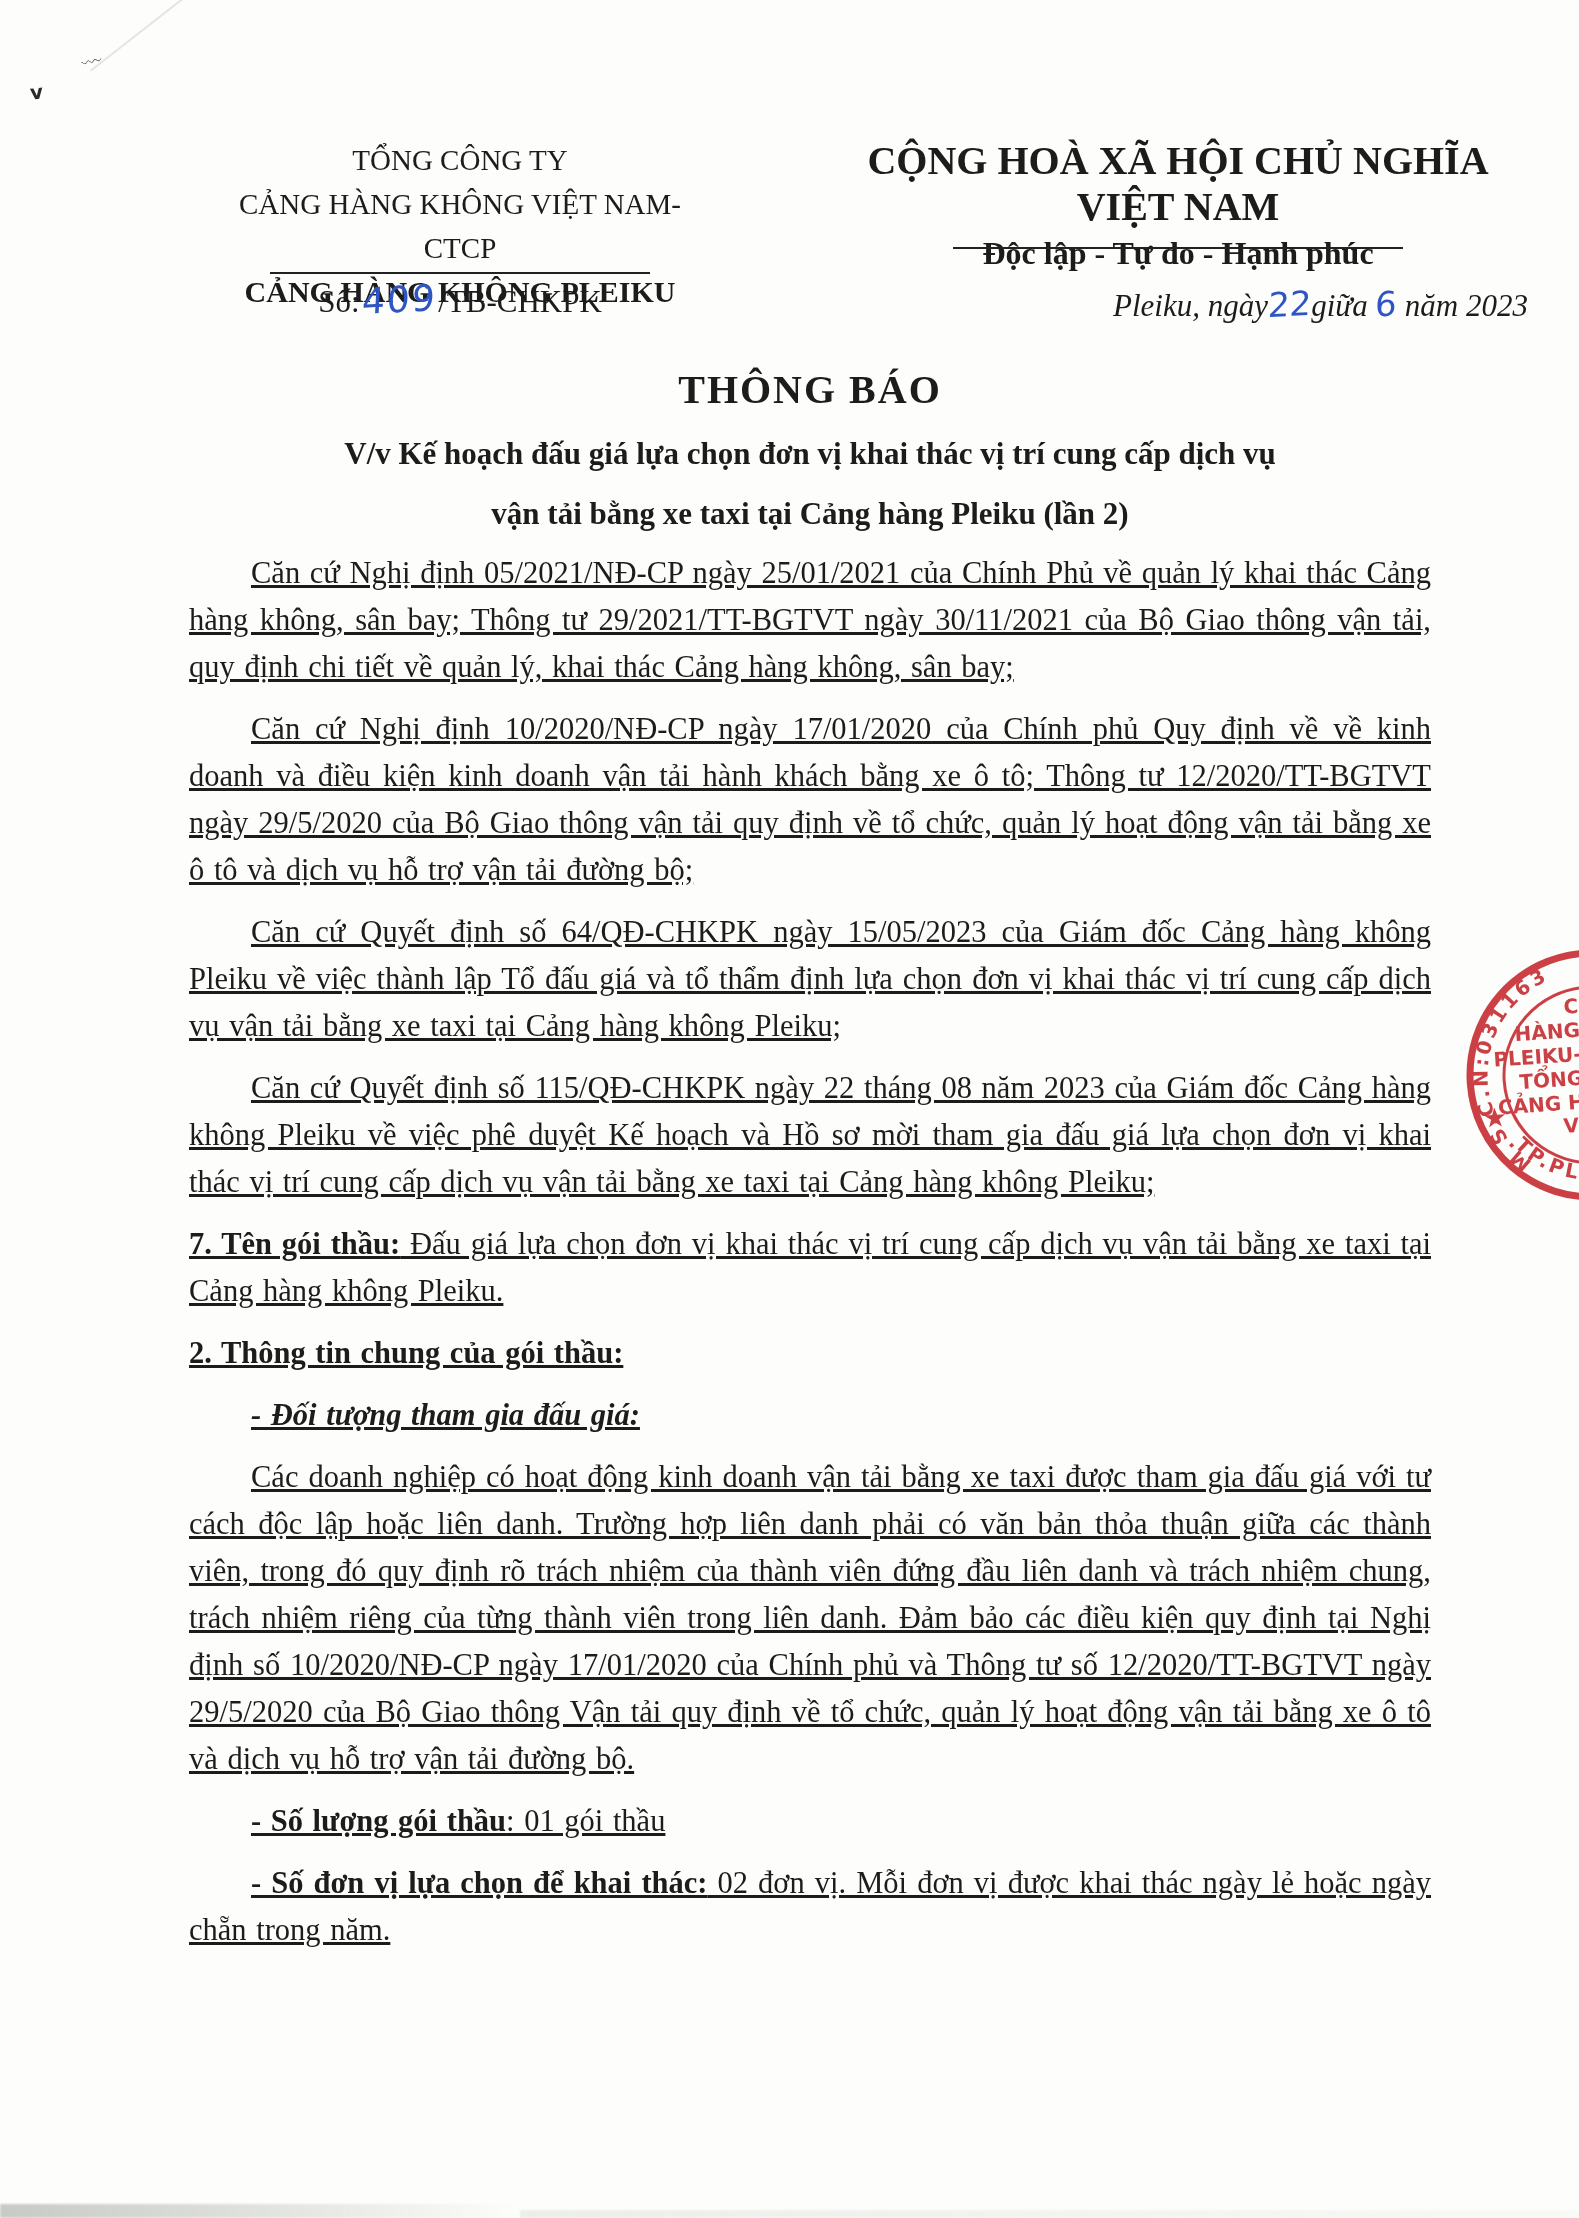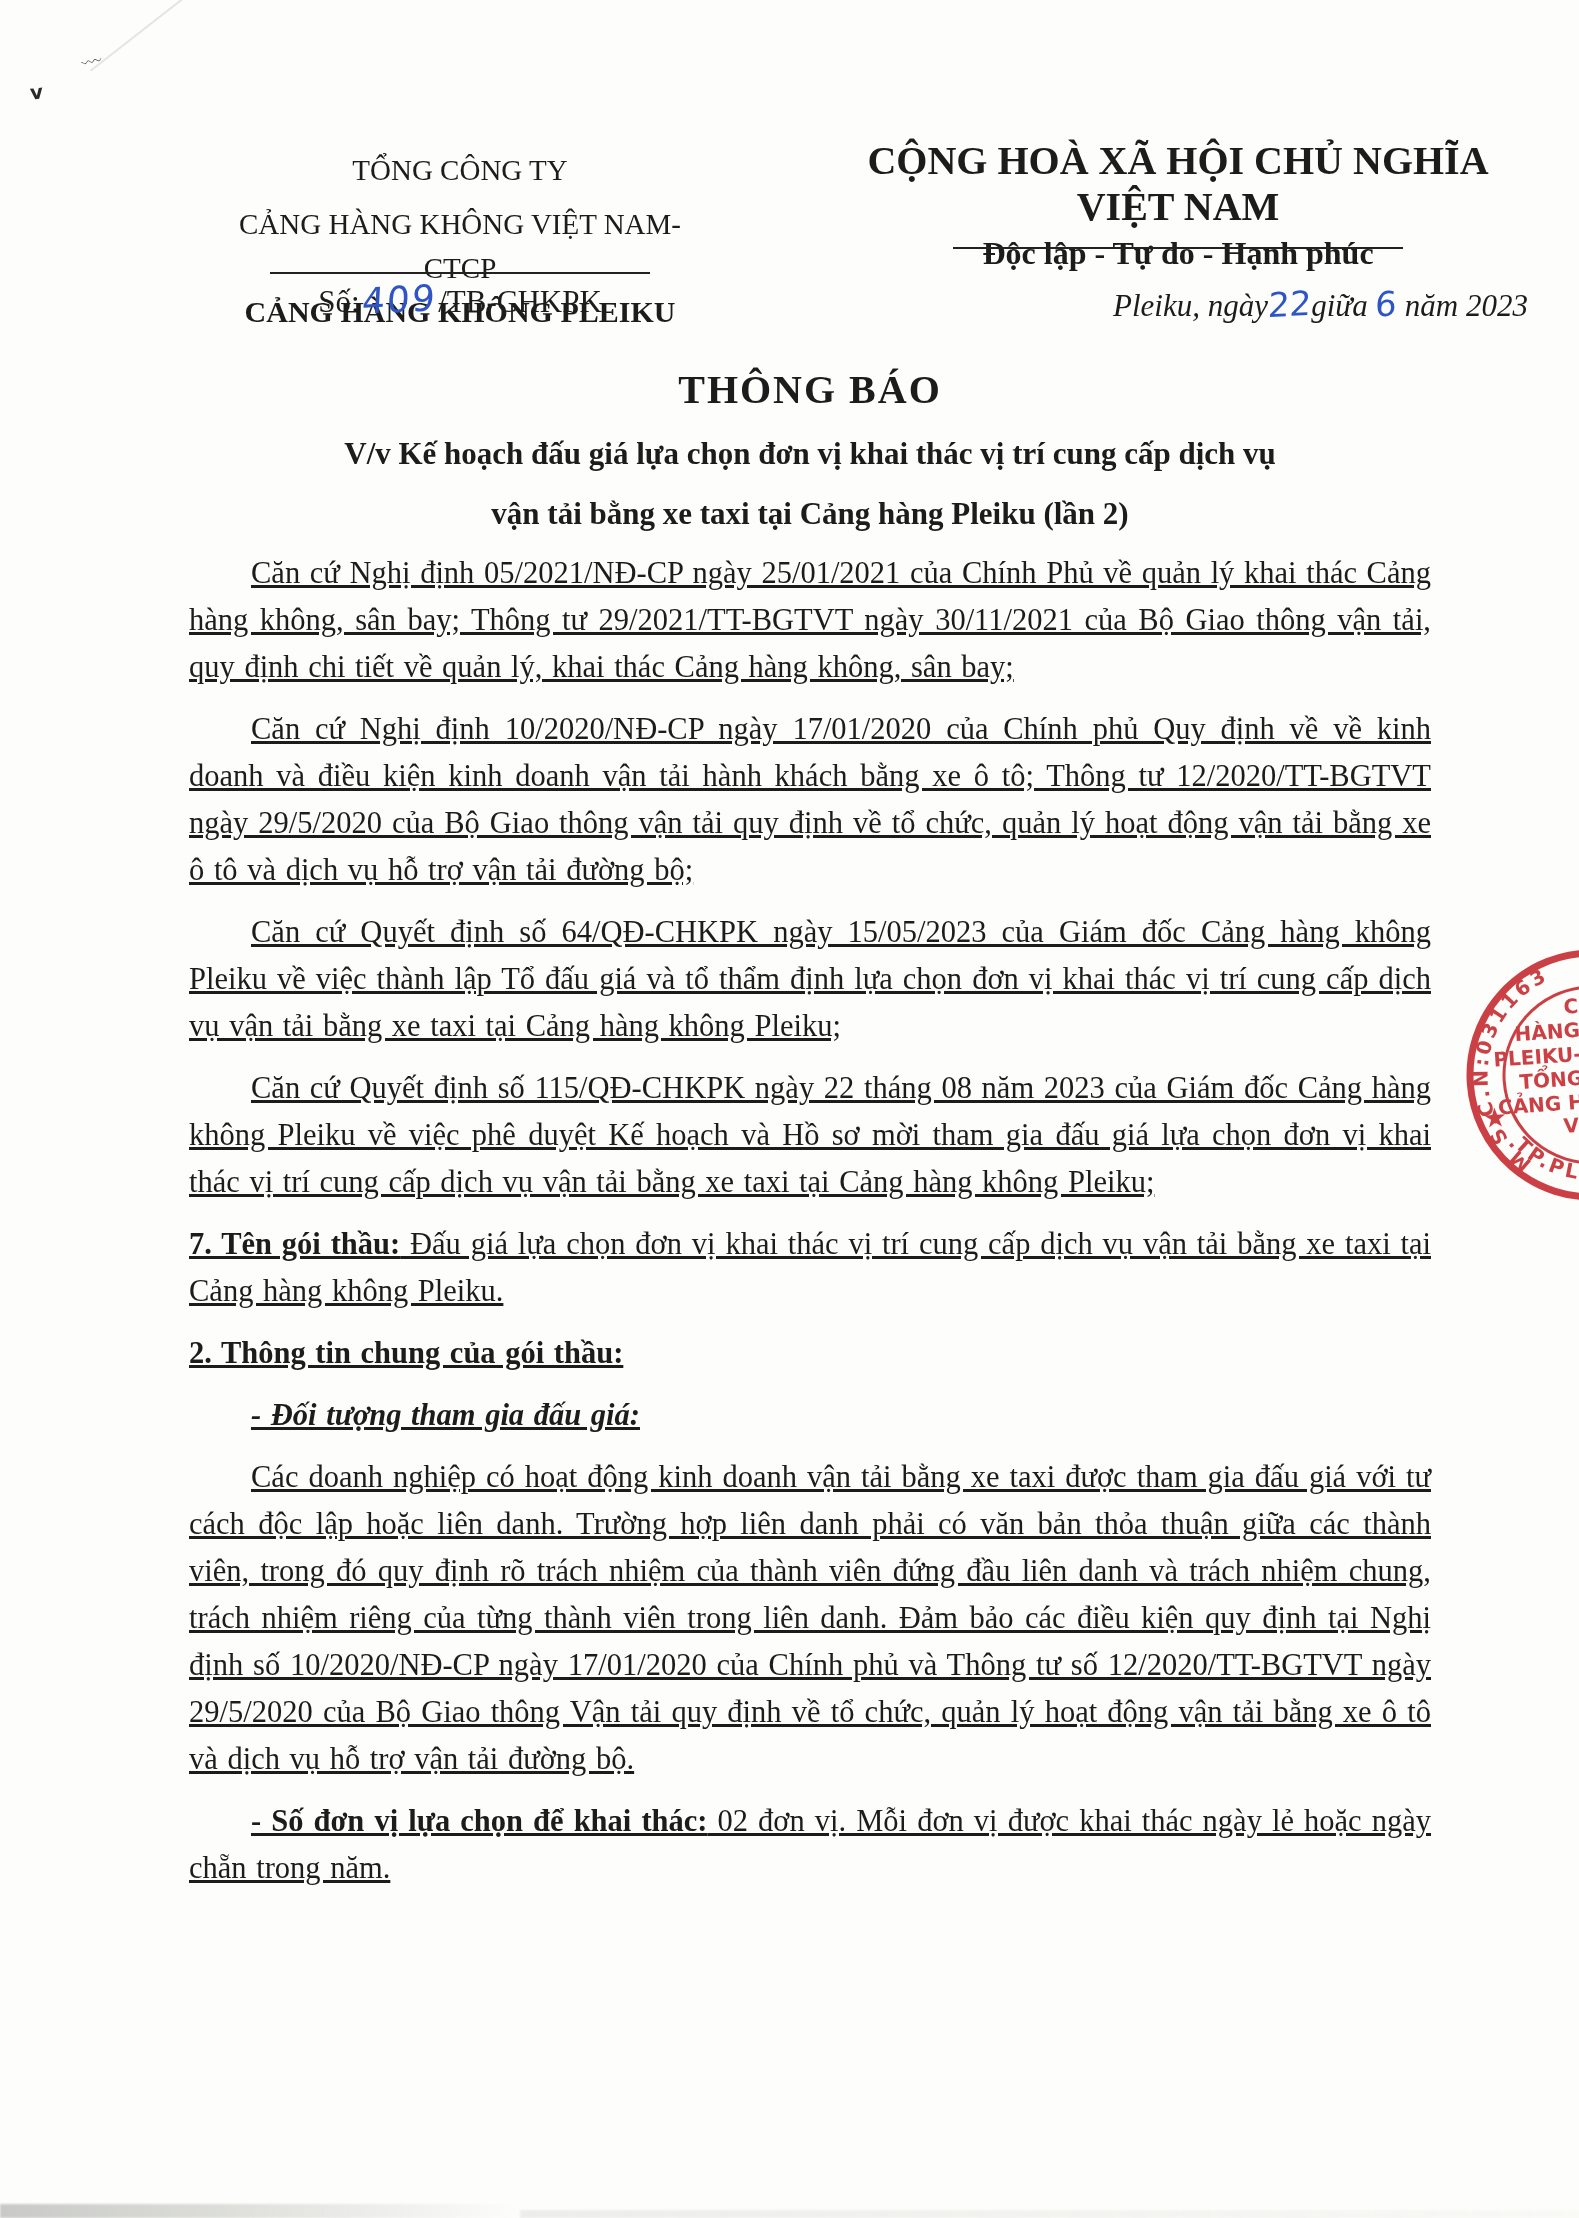--- a/index.html
+++ b/index.html
@@ -6,21 +6,21 @@
   .page {
     position:relative; width:1579px; height:2218px; margin:0 auto;
     background:#fdfdfb; overflow:hidden;
     font-family:"Liberation Serif", serif; color:#1c1c1c;
   }
   
   .hdr-left {
     position:absolute; left:210px; top:138px; width:500px; text-align:center;
     line-height:44px; font-size:29px;
   }
-  .hdr-left .org-sub { font-size:29px;margin-top:10px; }
+  .hdr-left .org-sub { font-size:29px; }
   .hdr-left .org-name { font-weight:bold; font-size:30px; }
   .rule-left {
     position:absolute; left:270px; top:272px; width:380px; height:0;
     border-top:2px solid #222;
   }
   .doc-no {
     position:absolute; left:210px; top:284px; width:500px; text-align:center;
     font-size:31px;
   }
   .hdr-right {
@@ -128,20 +128,21 @@
 
   <div class="body-text">
     <p>Căn cứ Nghị định 05/2021/NĐ-CP ngày 25/01/2021 của Chính Phủ về quản lý khai thác Cảng hàng không, sân bay; Thông tư 29/2021/TT-BGTVT ngày 30/11/2021 của Bộ Giao thông vận tải, quy định chi tiết về quản lý, khai thác Cảng hàng không, sân bay;</p>
     <p>Căn cứ Nghị định 10/2020/NĐ-CP ngày 17/01/2020 của Chính phủ Quy định về về kinh doanh và điều kiện kinh doanh vận tải hành khách bằng xe ô tô; Thông tư 12/2020/TT-BGTVT ngày 29/5/2020 của Bộ Giao thông vận tải quy định về tổ chức, quản lý hoạt động vận tải bằng xe ô tô và dịch vụ hỗ trợ vận tải đường bộ;</p>
     <p>Căn cứ Quyết định số 64/QĐ-CHKPK ngày 15/05/2023 của Giám đốc Cảng hàng không Pleiku về việc thành lập Tổ đấu giá và tổ thẩm định lựa chọn đơn vị khai thác vị trí cung cấp dịch vụ vận tải bằng xe taxi tại Cảng hàng không Pleiku;</p>
     <p>Căn cứ Quyết định số 115/QĐ-CHKPK ngày 22 tháng 08 năm 2023 của Giám đốc Cảng hàng không Pleiku về việc phê duyệt Kế hoạch và Hồ sơ mời tham gia đấu giá lựa chọn đơn vị khai thác vị trí cung cấp dịch vụ vận tải bằng xe taxi tại Cảng hàng không Pleiku;</p>
     <p class="no-indent"><span class="b">7. Tên gói thầu:</span><span> Đấu giá lựa chọn đơn vị khai thác vị trí cung cấp dịch vụ vận tải bằng xe taxi tại Cảng hàng không Pleiku.</span></p>
     <p class="no-indent b">2. Thông tin chung của gói thầu:</p>
     <p class="bi">- Đối tượng tham gia đấu giá:</p>
     <p>Các doanh nghiệp có hoạt động kinh doanh vận tải bằng xe taxi được tham gia đấu giá với tư cách độc lập hoặc liên danh. Trường hợp liên danh phải có văn bản thỏa thuận giữa các thành viên, trong đó quy định rõ trách nhiệm của thành viên đứng đầu liên danh và trách nhiệm chung, trách nhiệm riêng của từng thành viên trong liên danh. Đảm bảo các điều kiện quy định tại Nghị định số 10/2020/NĐ-CP ngày 17/01/2020 của Chính phủ và Thông tư số 12/2020/TT-BGTVT ngày 29/5/2020 của Bộ Giao thông Vận tải quy định về tổ chức, quản lý hoạt động vận tải bằng xe ô tô và dịch vụ hỗ trợ vận tải đường bộ.</p>
+    <p><span class="b">- Số lượng gói thầu</span><span>: 01 gói thầu</span></p>
     <p><span class="b">- Số đơn vị lựa chọn để khai thác:</span><span> 02 đơn vị. Mỗi đơn vị được khai thác ngày lẻ hoặc ngày chẵn trong năm.</span></p>
   </div>
 
   <div class="stamp">
     <svg width="270" height="272" viewBox="0 0 270 272">
       <defs>
         <path id="arcTop" d="M 69.8 219.0 A 105 105 0 0 1 182.5 42.1"></path>
         <path id="arcBottom" d="M 44.0 193.3 A 105 105 0 0 0 174.4 228.1"></path>
       </defs>
       <g opacity="0.88" transform="rotate(-4 130 133)">

